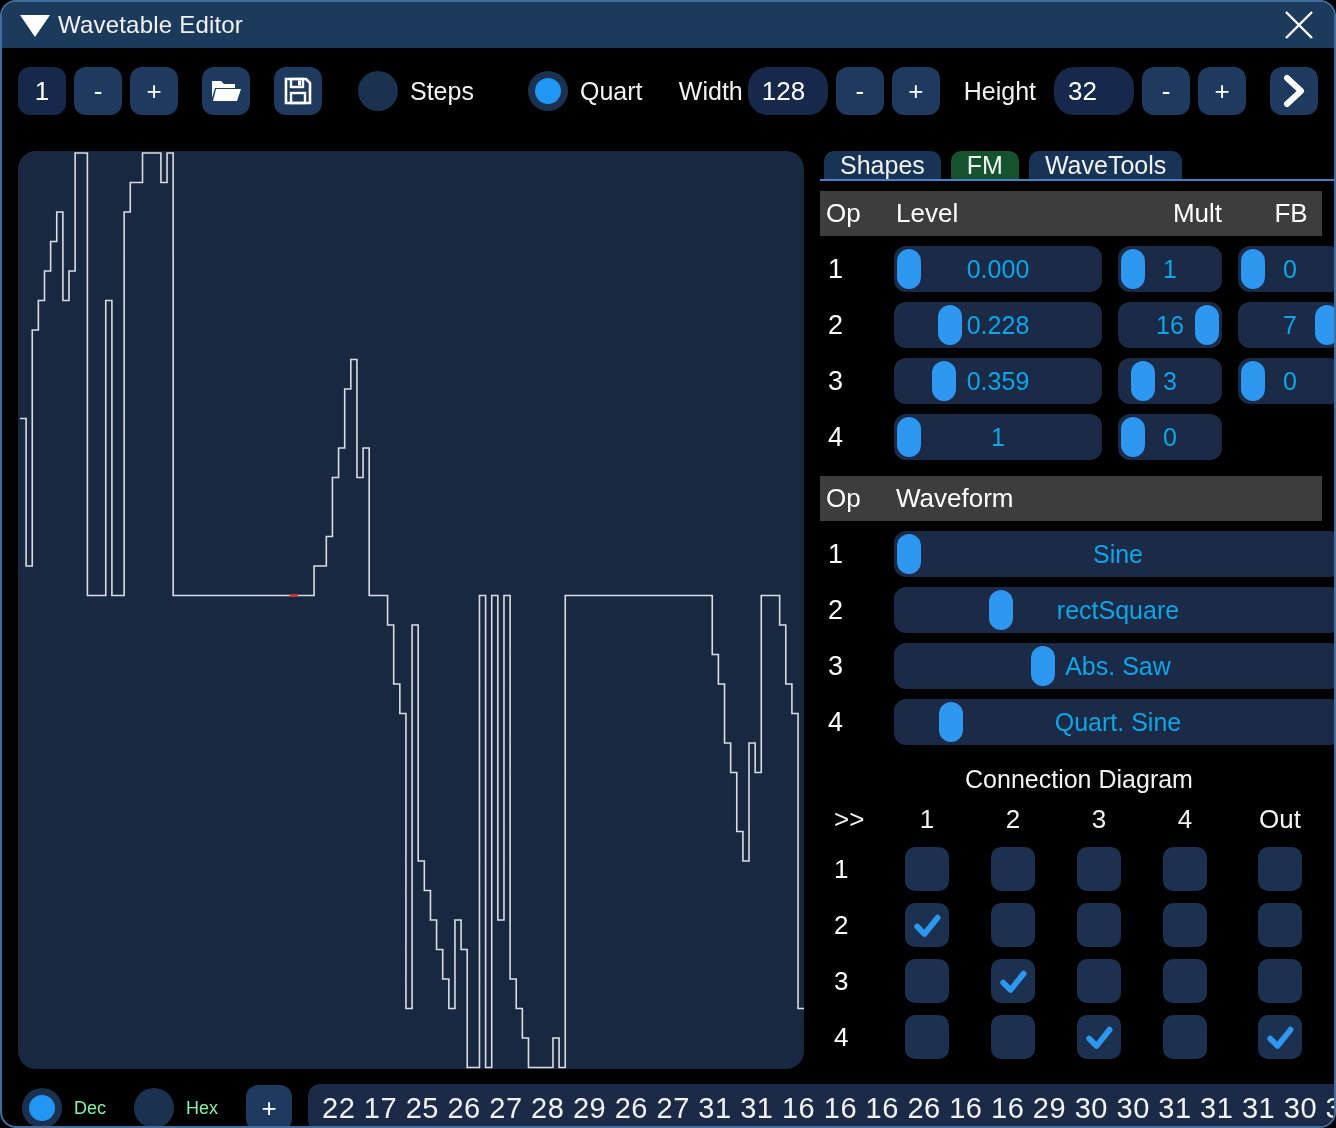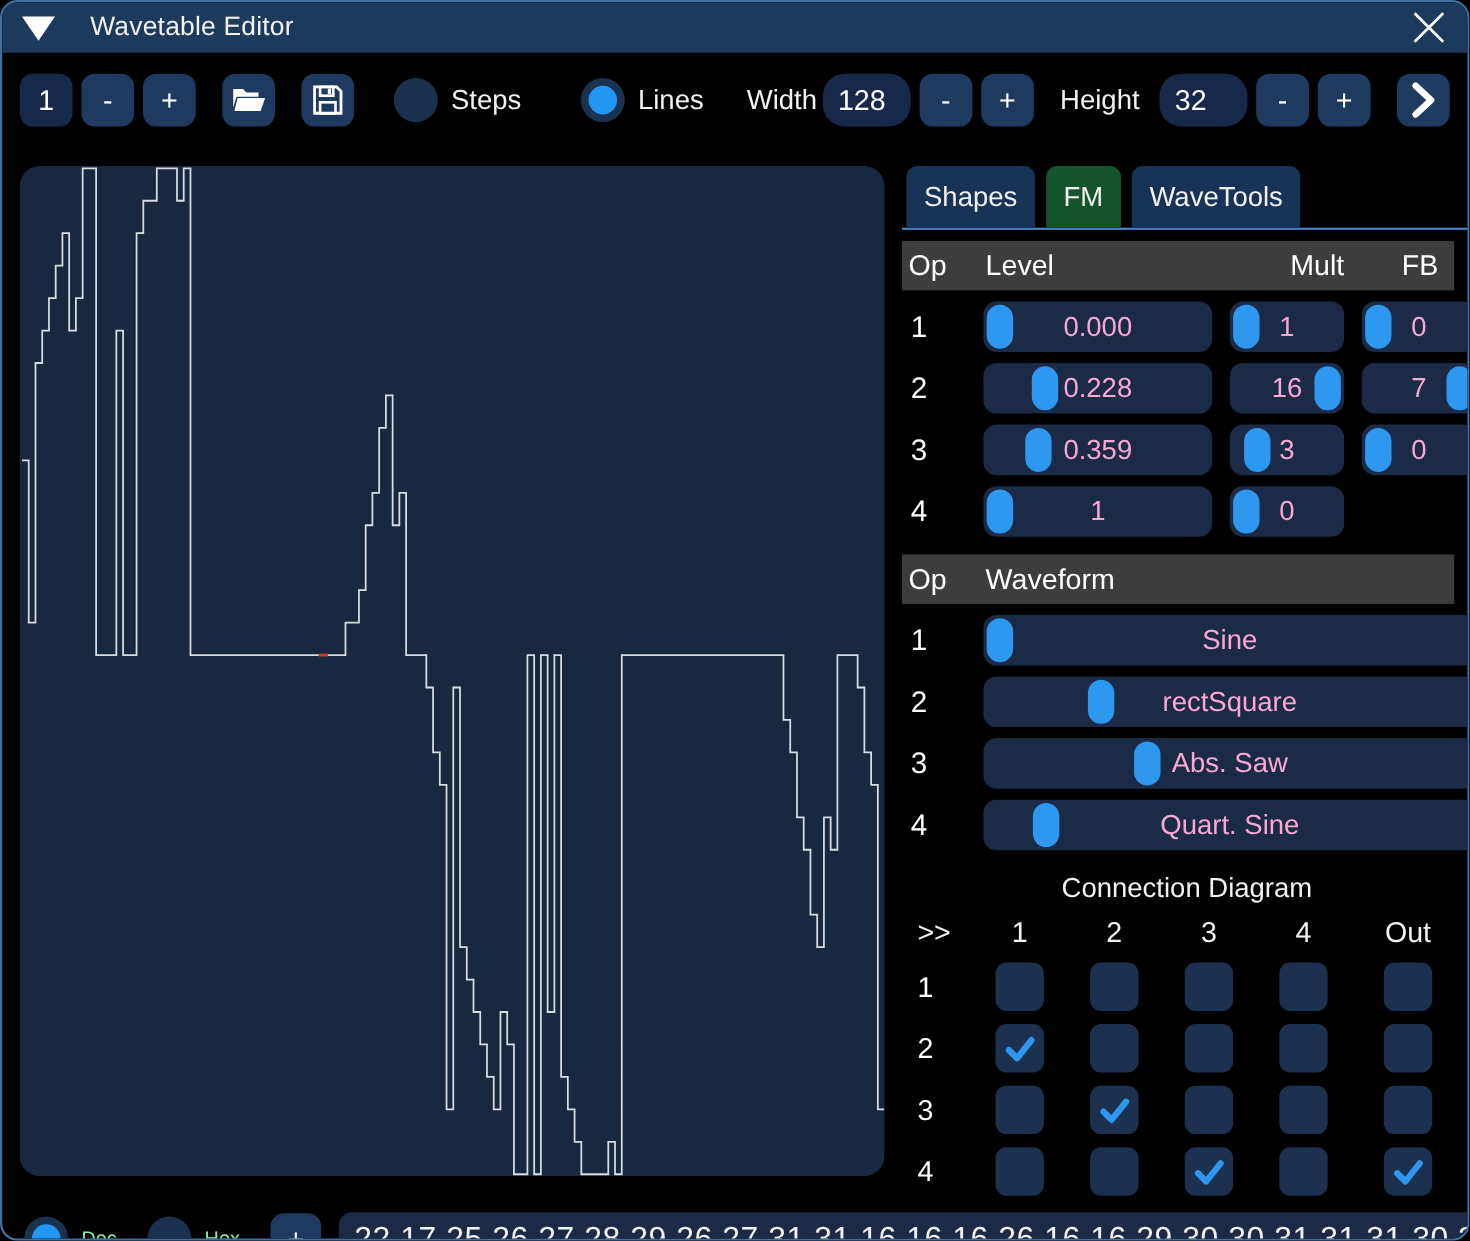--- a/index.html
+++ b/index.html
@@ -8,21 +8,21 @@
 
   .window {
     position:relative; width:1336px; height:1128px;
     background:#000; border:2px solid #416f9e; border-radius:16px;
     overflow:hidden;
   }
 
   
   .titlebar {
     height:46px; background:#1c3a5c; display:flex; align-items:center;
-    padding:0 18px; gap:32px;
+    padding:0 18px; gap:8px;
   }
   .tri { width:0; height:0; border-left:15px solid transparent;
     border-right:15px solid transparent; border-top:22px solid #fff; margin-top:2px; }
   .title { font-size:24px; color:#f2f2f2; letter-spacing:.2px; }
   .close { margin-left:auto; width:34px; height:34px; position:relative; cursor:default; }
   .close svg { position:absolute; inset:0; }
 
   
   .toolbar { height:86px; display:flex; align-items:center; padding:0 16px; }
   .btn {
@@ -47,42 +47,42 @@
   
   .main { display:flex; padding:0 0 0 16px; margin-top:17px; }
   .wavepanel {
     width:786px; height:918px; background:#192841; border-radius:18px;
     overflow:hidden; flex:none;
   }
   .rightpanel { width:518px; margin-left:16px; flex:none; }
 
   .tabs { display:flex; gap:10px; border-bottom:2px solid #4a80c4; padding-left:4px; }
   .tab {
-    height:56px; background:#173356; border-radius:10px 10px 0 0;
+    height:28px; background:#173356; border-radius:10px 10px 0 0;
     display:flex; align-items:center; padding:0 16px; font-size:25px; color:#f2f2f2;
   }
   .tab.active { background:#14532d; }
 
   .secheader {
     margin-top:10px; height:45px; background:#3d3d3d; color:#fff;
     display:grid; grid-template-columns:54px 208px 104px 104px; column-gap:16px;
     align-items:center; font-size:26px; width:502px; padding-left:4px;
   }
   .secheader.wf { grid-template-columns:54px 448px; }
   .secheader span { padding-left:2px; }
 
   .fmgrid { display:grid; grid-template-columns:54px 208px 104px 104px;
     column-gap:16px; row-gap:10px; margin-top:10px; padding-left:4px; align-items:center; }
   .wfgrid { display:grid; grid-template-columns:54px 448px;
     column-gap:16px; row-gap:10px; margin-top:10px; padding-left:4px; align-items:center; }
   .opnum { font-size:27px; color:#fff; padding-left:4px; }
 
   .slider { position:relative; height:46px; background:#1b2b47; border-radius:12px; }
   .slider .lab { position:absolute; inset:0; display:flex; align-items:center;
-    justify-content:center; font-size:25px; color:#f9a8d4; z-index:2; }
+    justify-content:center; font-size:25px; color:#0ea5e9; z-index:2; }
   .slider .handle { position:absolute; top:3px; width:24px; height:40px;
     border-radius:12px; background:#2e97ef; z-index:1; }
 
   .conn-title { text-align:center; font-size:25px; margin-top:20px; color:#f2f2f2; }
   .conngrid { display:grid; grid-template-columns:56px 86px 86px 86px 86px 104px;
     margin-top:10px; row-gap:12px; align-items:center; padding-left:8px; }
   .conngrid .hd { font-size:26px; color:#f2f2f2; text-align:center; }
   .conngrid .hd.l { text-align:left; padding-left:6px; }
   .conngrid .rl { font-size:26px; color:#fff; padding-left:6px; }
   .cbwrap { display:flex; justify-content:center; }
@@ -137,21 +137,21 @@
     </div>
     <div class="sp28"></div>
     <div class="radio">
         <div class="dot"></div>
       </div>
     <div class="tlabel">Steps</div>
     <div class="sp28"></div>
     <div class="radio on">
         <div class="dot"></div>
       </div>
-    <div class="tlabel">Lines</div>
+    <div class="tlabel">Quart</div>
     <div class="grow"></div>
     <div class="tlabel" style="margin-right:5px;">Width</div>
     <div class="valbox wide">128</div>
     <div class="btn">-</div>
     <div class="btn">+</div>
     <div class="sp16"></div>
     <div class="tlabel" style="margin-right:18px;">Height</div>
     <div class="valbox wide">32</div>
     <div class="btn">-</div>
     <div class="btn">+</div>

